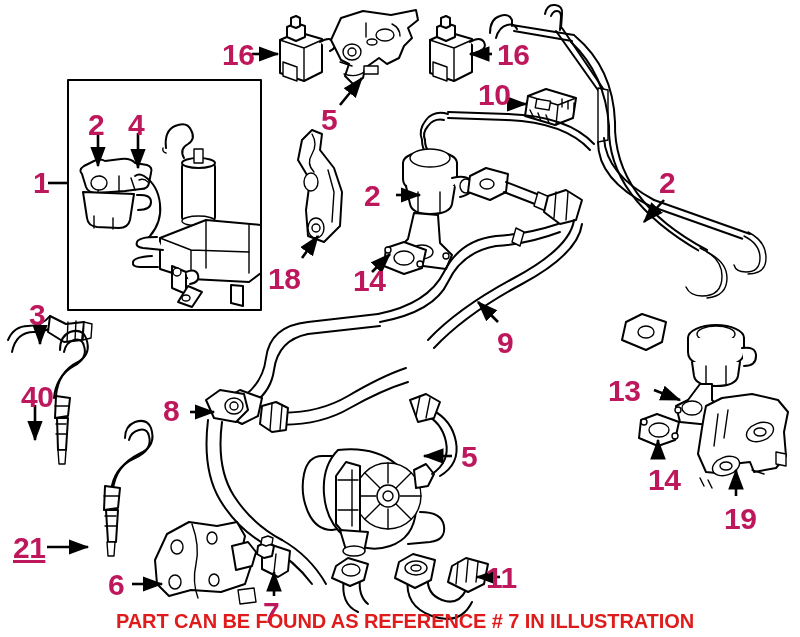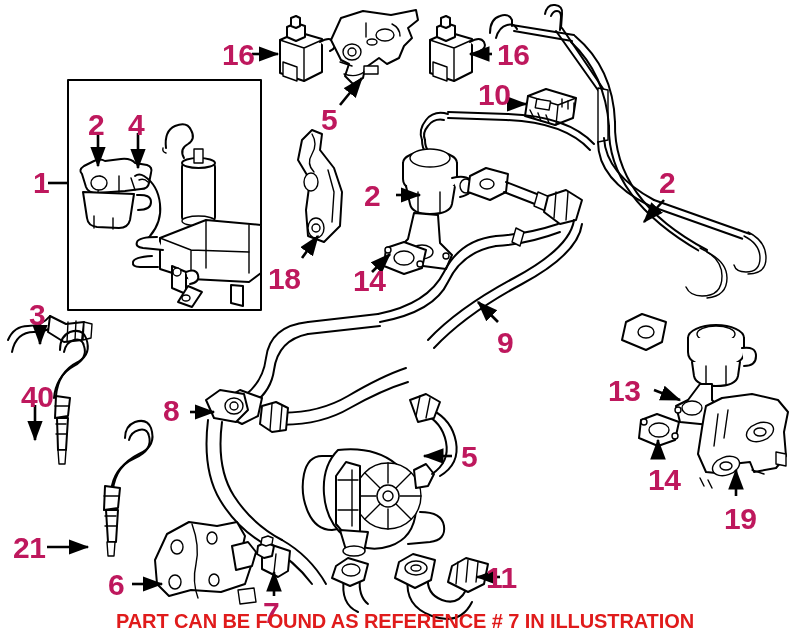--- a/index.html
+++ b/index.html
@@ -411,17 +411,17 @@
   <div class="callout" style="left:608px;top:376px;">13</div>
   <div class="callout" style="left:353px;top:266px;">14</div>
   <div class="callout" style="left:648px;top:465px;">14</div>
   <div class="callout" style="left:659px;top:168px;">2</div>
   <div class="callout" style="left:222px;top:40px;">16</div>
   <div class="callout" style="left:497px;top:40px;">16</div>
   <div class="callout" style="left:321px;top:105px;">5</div>
   <div class="callout" style="left:268px;top:264px;">18</div>
   <div class="callout" style="left:724px;top:504px;">19</div>
   <div class="callout" style="left:21px;top:382px;">40</div>
-  <div class="callout" style="left:13px;top:533px;">21</div>
+  <div class="callout" style="left:13px;top:533px;text-decoration:underline;">21</div>
 
   <div class="footnote">PART CAN BE FOUND AS REFERENCE # 7 IN ILLUSTRATION</div>
 
 </div>
 
 </body></html>

